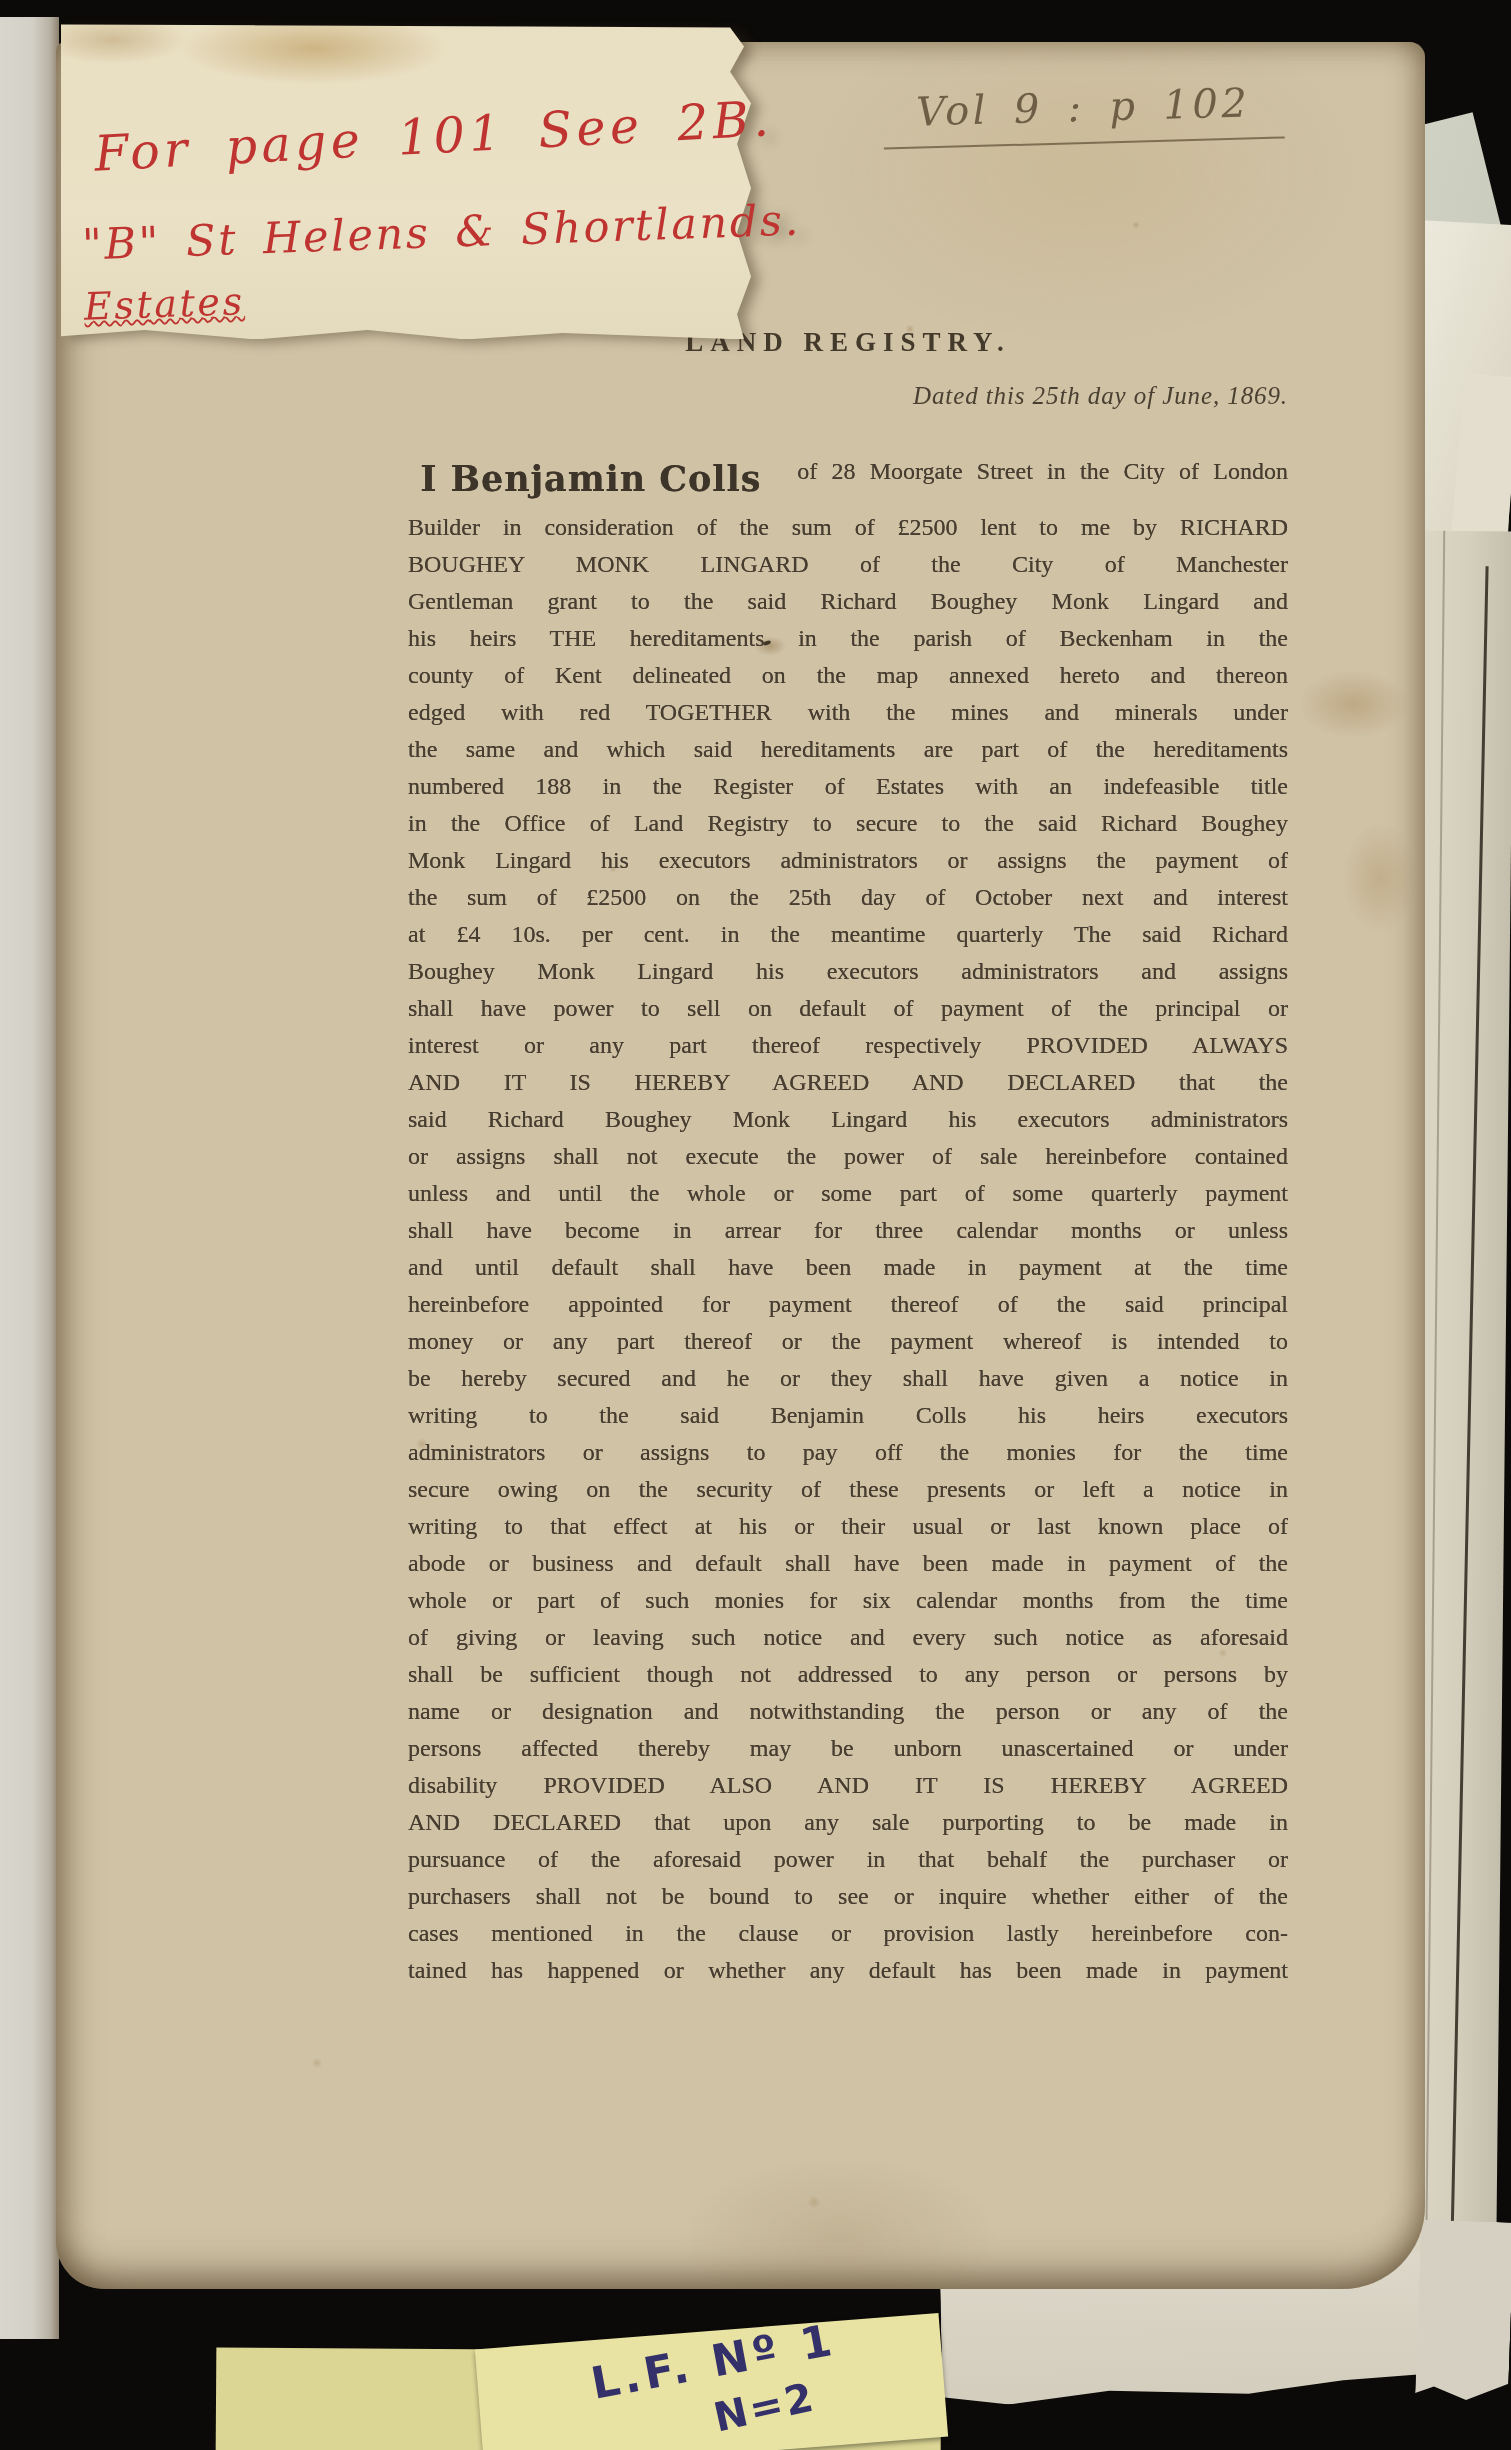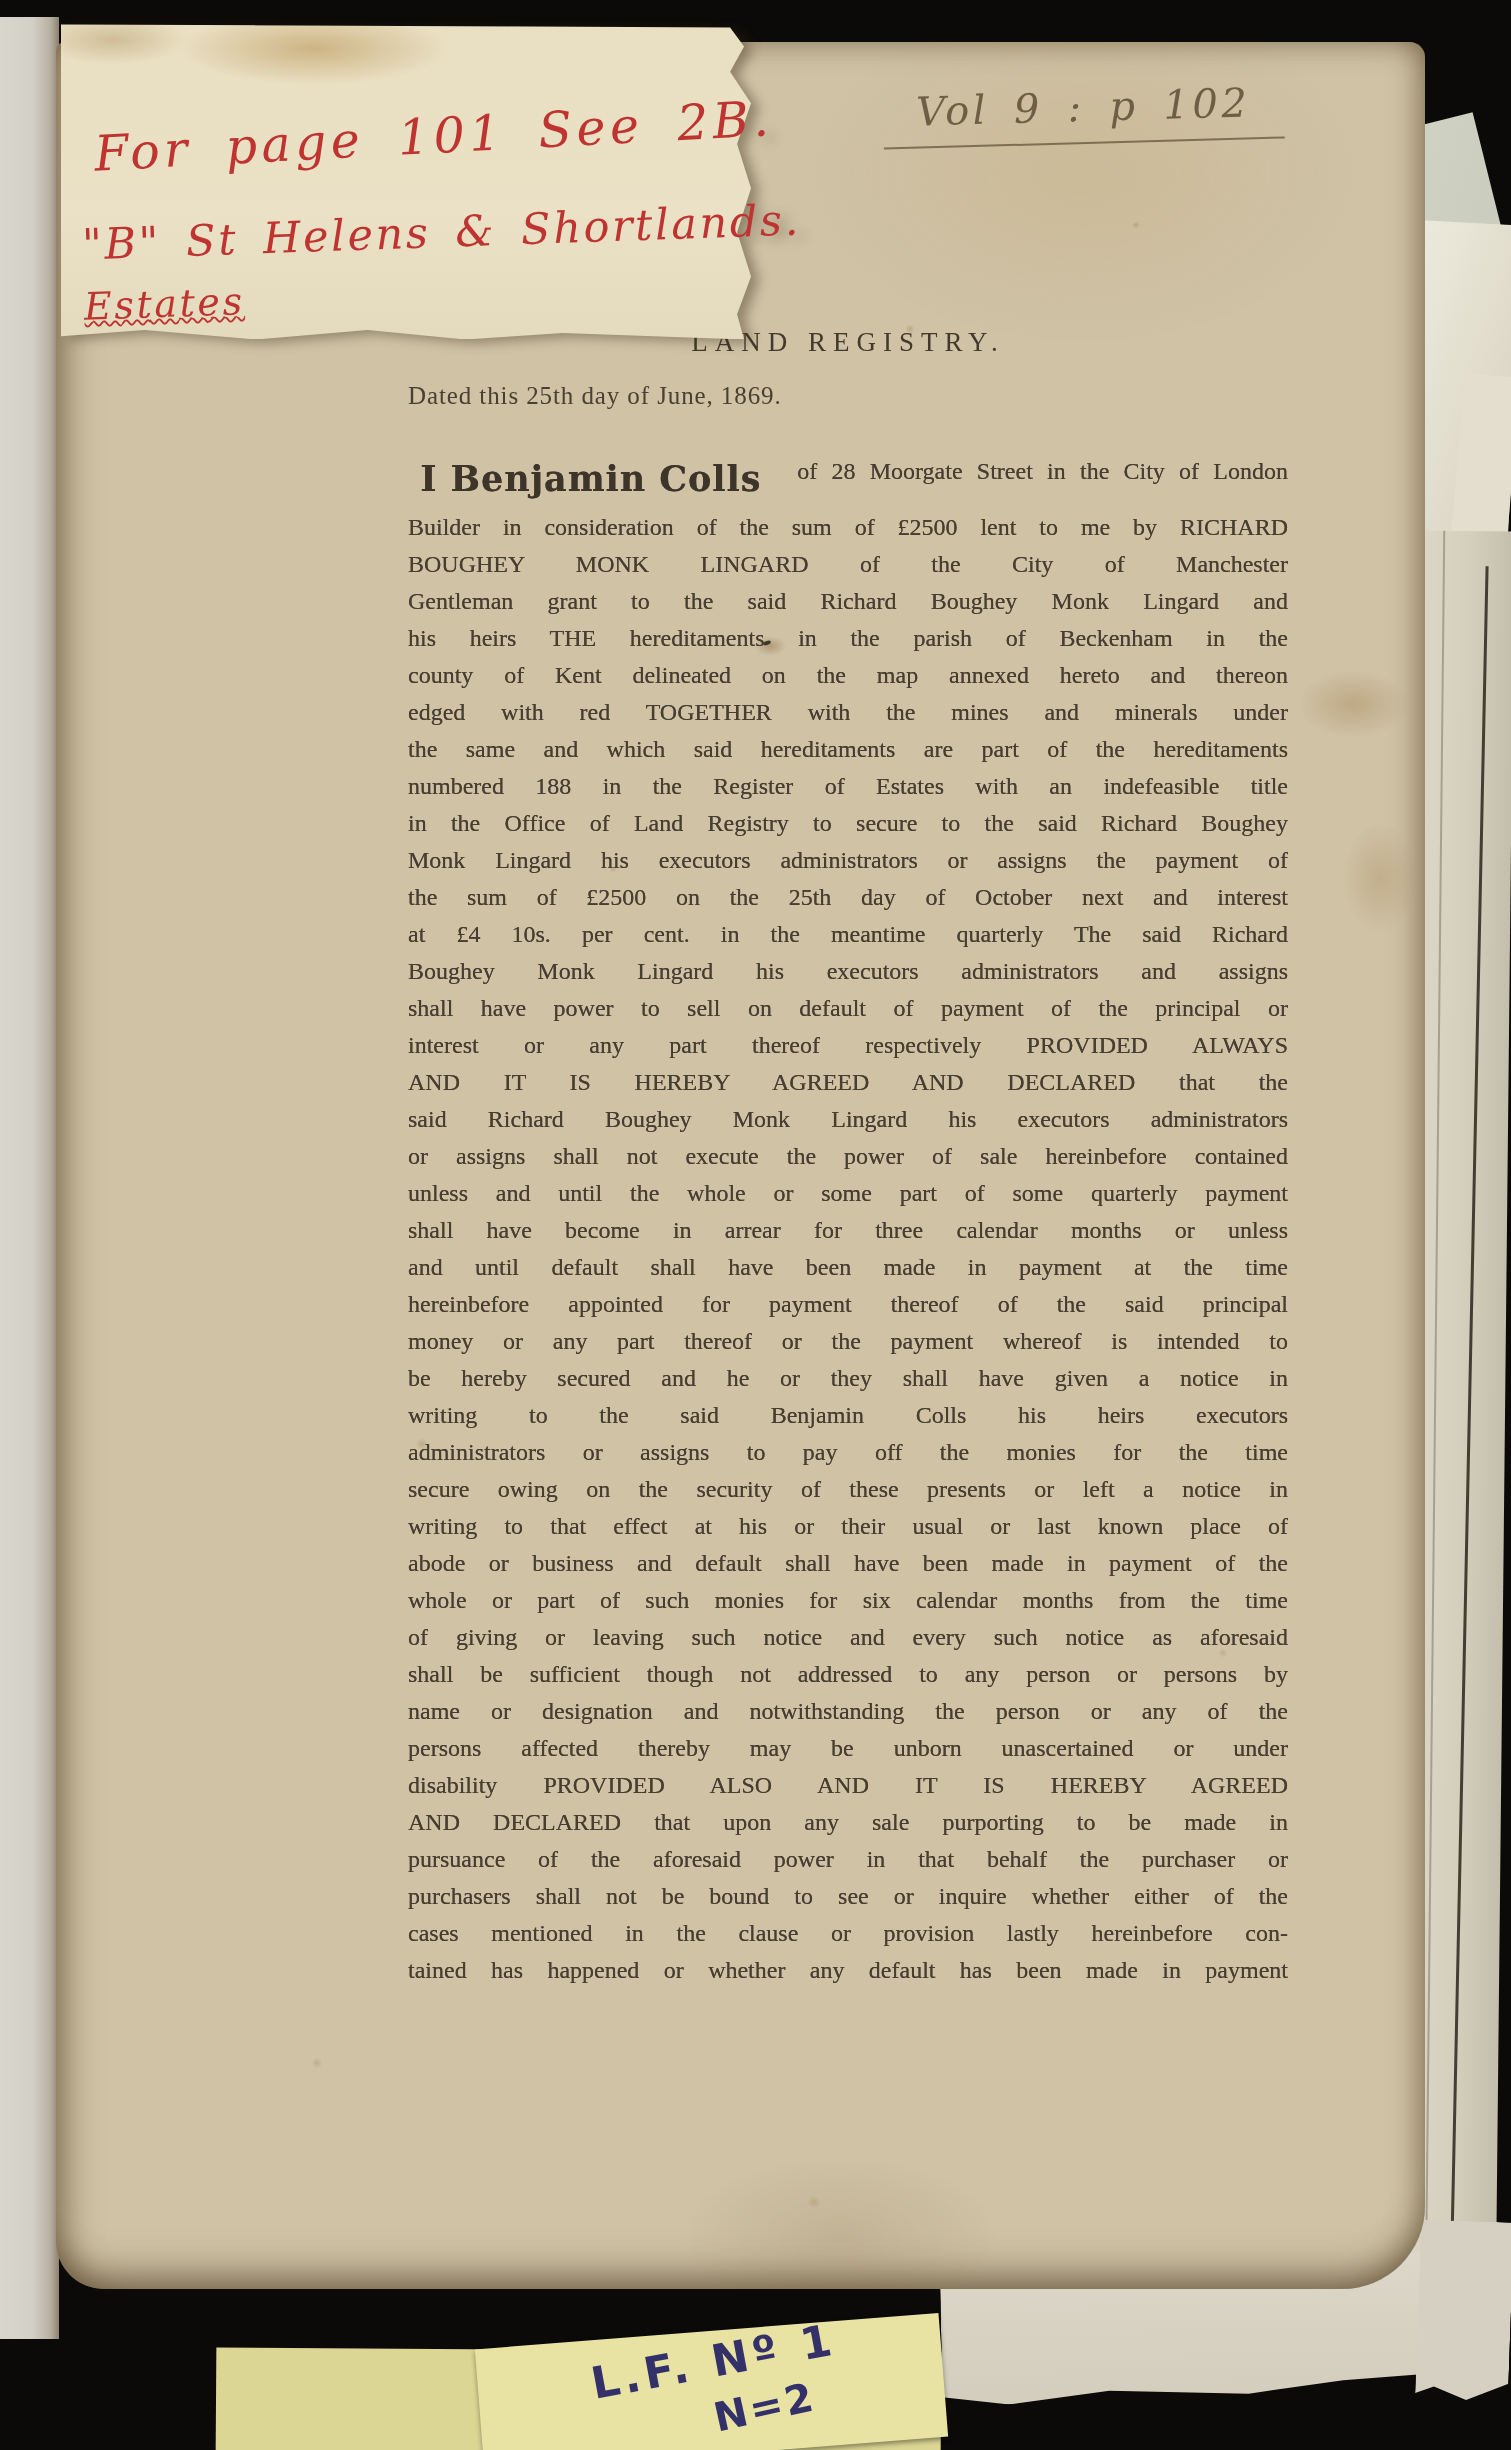--- a/index.html
+++ b/index.html
@@ -110,25 +110,25 @@
     font-family:"DejaVu Serif",serif;font-style:italic;
     font-size:40px;color:#6e5e46;text-align:center;
     letter-spacing:3.5px;word-spacing:8.7px;
     padding-bottom:12.2px;border-bottom:2.6px solid rgba(100,84,58,.75);
     transform:rotate(-1.6deg);white-space:nowrap;
   }
   
   .deed-title{
     position:absolute;left:352px;top:285px;width:880px;
     text-align:center;font-size:27px;letter-spacing:7px;
-    color:#443a2c;font-weight:normal;white-space:nowrap;
+    color:#443a2c;font-weight:bold;white-space:nowrap;
   }
   .deed-date{
     position:absolute;left:352px;top:340px;width:880px;
-    text-align:left;font-size:25px;
+    text-align:right;font-style:italic;font-size:25px;
     letter-spacing:0.9px;color:#4a4032;white-space:nowrap;
   }
   
   .deed-text{
     position:absolute;left:352px;top:416px;width:880px;
     color:#473d30;font-size:24px;
     text-shadow:0 0 0.6px rgba(71,61,48,.85);
   }
   .first-line{
     display:flex;align-items:flex-start;height:51px;white-space:nowrap;

